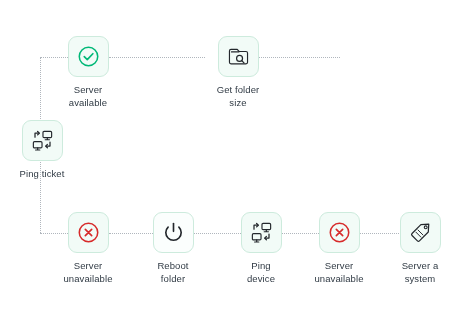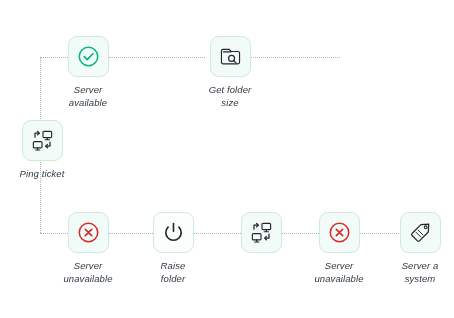--- a/index.html
+++ b/index.html
@@ -36,21 +36,20 @@
   }
   .node-box.plain { background: #fbfefd; }
   .node-label {
     margin-top: 7px;
     text-align: center;
     font-size: 9.5px;
     line-height: 12.5px;
     color: #303a44;
     letter-spacing: .1px;
     font-weight: 400;
-    font-style: italic;
   }
   .node.wide { width: 100px; }
   .node.narrow { width: 72px; }
   .icon-svg { display: block; }
 </style>
 </head>
 <body>
 
 <div id="canvas">
 
@@ -94,21 +93,21 @@
           <path d="M8.6 13.2l3.1 3.1 5.8-6.2" stroke="#00b877" stroke-width="1.7" stroke-linecap="round" stroke-linejoin="round"></path>
         </svg>
       </span>
     </div>
     <div class="node-label">
       <span>Server</span><br>
       <span>available</span>
     </div>
   </div>
 
-  <div class="node" style="left:188px; top:36px;">
+  <div class="node" style="left:196px; top:36px;">
     <div class="node-box">
       <span>
         <svg class="icon-svg" width="25" height="25" viewBox="0 0 26 26" fill="none">
           <path d="M3.6 8.2V19a1.6 1.6 0 0 0 1.6 1.6h15.6A1.6 1.6 0 0 0 22.4 19V9.4a1.6 1.6 0 0 0-1.6-1.6h-7.2l-1.9-2.2H5.2a1.6 1.6 0 0 0-1.6 1.6v1z" stroke="#23272c" stroke-width="1.2" stroke-linejoin="round"></path>
           <path d="M5.6 8.2h7.8" stroke="#23272c" stroke-width="1.1" stroke-linecap="round"></path>
           <circle cx="14.1" cy="15" r="3.1" stroke="#23272c" stroke-width="1.25"></circle>
           <path d="M16.4 17.3l2.3 2.3" stroke="#23272c" stroke-width="1.35" stroke-linecap="round"></path>
         </svg>
       </span>
     </div>
@@ -137,40 +136,44 @@
   <div class="node" style="left:131px; top:212px;">
     <div class="node-box plain">
       <span>
         <svg class="icon-svg" width="25" height="25" viewBox="0 0 26 26" fill="none">
           <path d="M18.6 7.4a8 8 0 1 1-11.2 0" stroke="#23272c" stroke-width="1.7" stroke-linecap="round"></path>
           <path d="M13 3.6v8.2" stroke="#23272c" stroke-width="1.7" stroke-linecap="round"></path>
         </svg>
       </span>
     </div>
     <div class="node-label">
-      <span>Raise</span><br>
+      <span>Reboot</span><br>
       <span>folder</span>
     </div>
   </div>
 
   <div class="node" style="left:219px; top:212px;">
     <div class="node-box">
       <span>
         <svg class="icon-svg" width="25" height="25" viewBox="0 0 26 26" fill="none">
           <rect x="13.5" y="3.5" width="9" height="6.5" rx="1.2" stroke="#23272c" stroke-width="1.2"></rect>
           <path d="M18 10v2M15.8 12.2h4.4" stroke="#23272c" stroke-width="1.2" stroke-linecap="round"></path>
           <rect x="3.5" y="14.2" width="9" height="6.5" rx="1.2" stroke="#23272c" stroke-width="1.2"></rect>
           <path d="M8 20.7v2M5.8 22.9h4.4" stroke="#23272c" stroke-width="1.2" stroke-linecap="round"></path>
           <path d="M5.2 9.6V5.4h4.1" stroke="#23272c" stroke-width="1.3" stroke-linecap="round" stroke-linejoin="round"></path>
           <path d="M7.9 3.6l1.8 1.8-1.8 1.8" stroke="#23272c" stroke-width="1.3" stroke-linecap="round" stroke-linejoin="round"></path>
           <path d="M20.8 14.6v4.2h-4.1" stroke="#23272c" stroke-width="1.3" stroke-linecap="round" stroke-linejoin="round"></path>
           <path d="M18.1 20.6l-1.8-1.8 1.8-1.8" stroke="#23272c" stroke-width="1.3" stroke-linecap="round" stroke-linejoin="round"></path>
         </svg>
       </span>
     </div>
+    <div class="node-label">
+      <span>Ping</span><br>
+      <span>device</span>
+    </div>
   </div>
 
   <div class="node" style="left:297px; top:212px;">
     <div class="node-box">
       <span>
         <svg class="icon-svg" width="25" height="25" viewBox="0 0 26 26" fill="none">
           <circle cx="13" cy="13" r="9.6" stroke="#d72b2b" stroke-width="1.6"></circle>
           <path d="M9.7 9.7l6.6 6.6M16.3 9.7l-6.6 6.6" stroke="#d72b2b" stroke-width="1.7" stroke-linecap="round"></path>
         </svg>
       </span>

